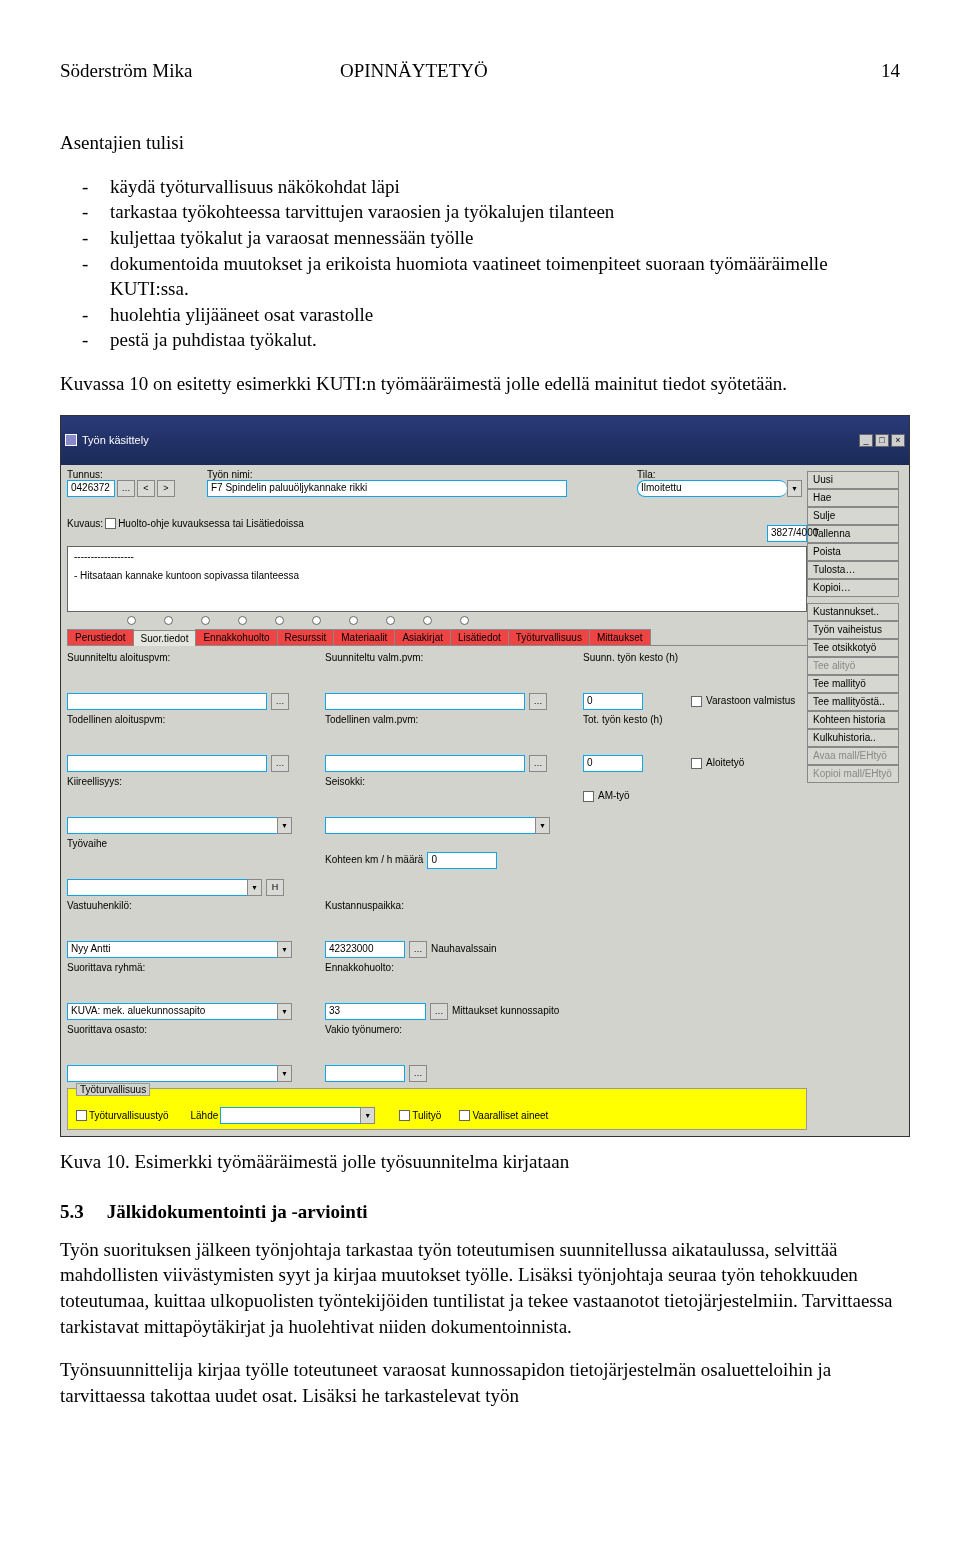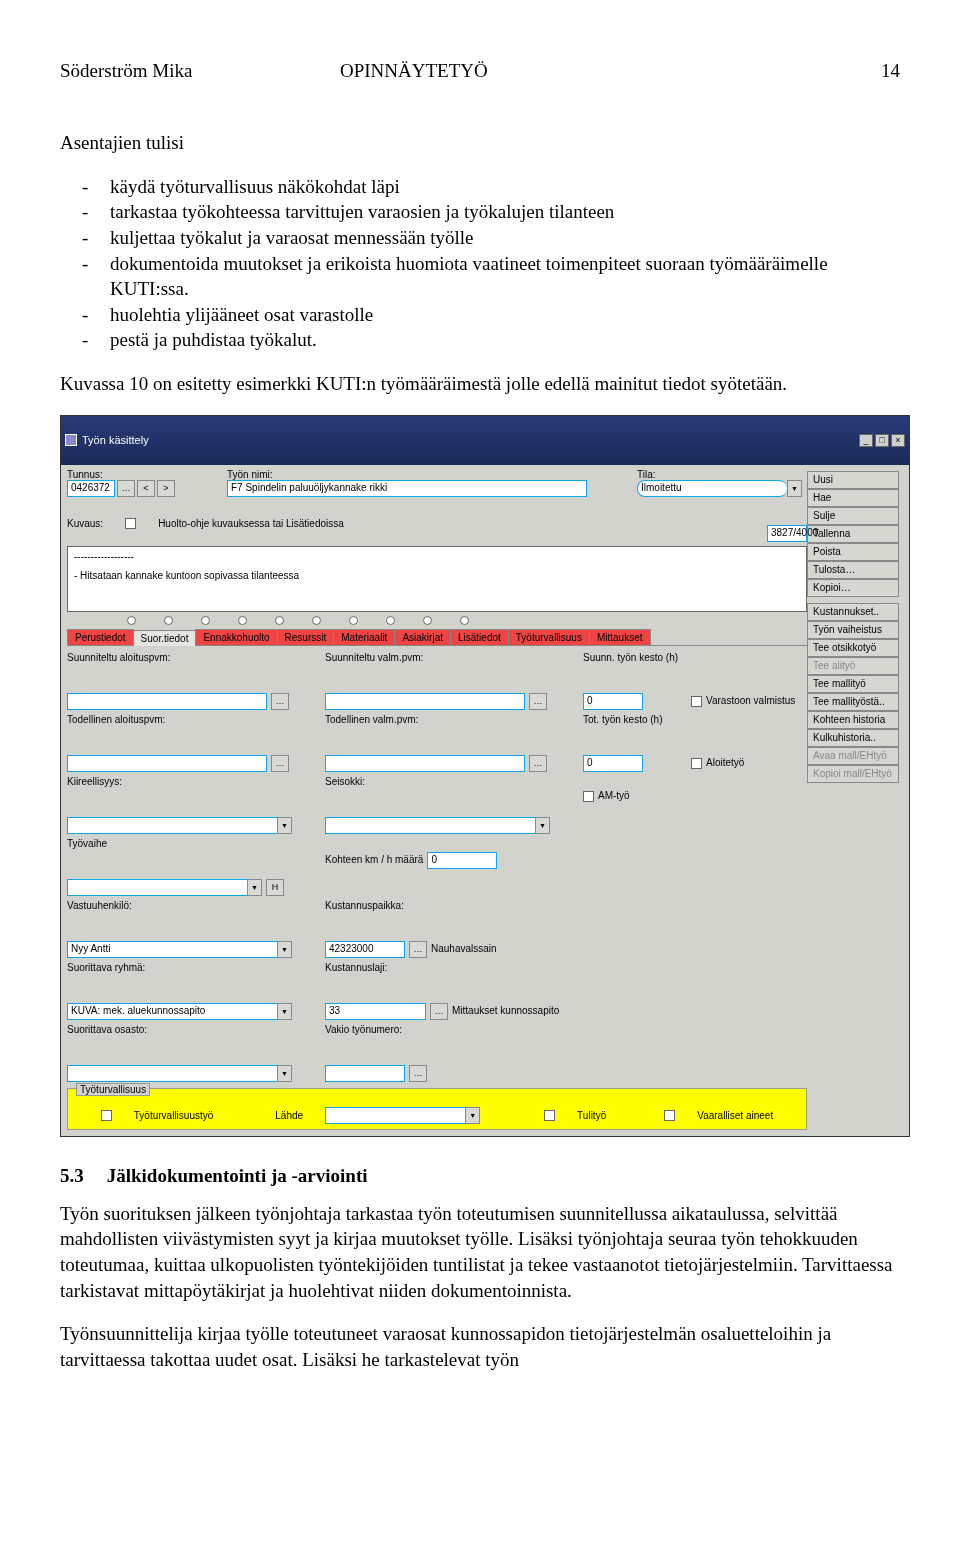--- a/index.html
+++ b/index.html
@@ -13,21 +13,21 @@
   .bullets { margin: 4px 0 18px 22px; }
   .bullets li { font-size: 19px; line-height: 1.35; list-style: none; position: relative; padding-left: 28px; }
   .bullets li::before { content: "-"; position: absolute; left: 0; }
 
   .app-frame { width: 850px; margin: 6px 0 14px 0; border: 1px solid #333; background: #d3d3cd; font-family: Tahoma, Arial, sans-serif; font-size: 10px; color: #000; }
   .titlebar { background: linear-gradient(#2a3a78, #1a2a58); color: #fff; display: flex; justify-content: space-between; padding: 18px 4px; font-size: 11px; }
   .titlebar .winbtns { display: flex; gap: 2px; }
   .winbtn { width: 14px; height: 13px; background: #cfcfcf; border: 1px solid #666; display: flex; align-items: center; justify-content: center; font-size: 9px; color: #000; }
 
   .frm { padding: 4px 6px 6px 6px; }
-  .row { display: flex; gap: 22px; margin-bottom: 4px; justify-content: center; }
+  .row { display: flex; gap: 2px; margin-bottom: 4px; }
   .lbl { font-size: 10px; }
   .fld { background: #fff; border: 1px solid #0ea5e9; height: 17px; padding: 1px 3px; font-size: 10px; }
   .smbtn { width: 18px; height: 17px; background: #d9d9d5; border: 1px solid #888; display: flex; align-items: center; justify-content: center; font-size: 9px; }
   .dd { display: flex; }
   .dd .fld { border-right: 0; }
   .dd .arrow { width: 15px; height: 17px; background: #d9d9d5; border: 1px solid #888; display: flex; align-items: center; justify-content: center; font-size: 7px; }
   .sbtn { width: 92px; height: 18px; background: #d7d7d1; border: 1px solid #888; font-size: 10px; padding: 2px 5px; text-align: left; }
   .sbtn.dis { color: #888; }
 
   .main { display: flex; }
@@ -257,21 +257,21 @@
           </div>
 
           <div class="cell">
             <span class="lbl">Suorittava ryhmä:</span>
             <div class="dd">
                 <div class="fld" style="width:210px;">KUVA: mek. aluekunnossapito</div>
                 <div class="arrow">▼</div>
               </div>
           </div>
           <div class="cell" style="grid-column: span 2;">
-            <span class="lbl">Kustannuslaji:</span>
+            <span class="lbl">Ennakkohuolto:</span>
             <div class="inline">
               <div class="fld" style="width:101px;">33</div>
               <div class="smbtn">…</div>
               <span class="lbl">Mittaukset kunnossapito</span>
             </div>
           </div>
 
           <div class="cell">
             <span class="lbl">Suorittava osasto:</span>
             <div class="dd">
@@ -325,20 +325,21 @@
         <div class="sbtn">Tee mallityö</div>
         <div class="sbtn">Tee mallityöstä..</div>
         <div class="sbtn">Kohteen historia</div>
         <div class="sbtn">Kulkuhistoria..</div>
         <div class="sbtn dis">Avaa mall/EHtyö</div>
         <div class="sbtn dis">Kopioi mall/EHtyö</div>
       </div>
     </div>
   </div>
 
+  <p class="caption">Kuva 10. Esimerkki työmääräimestä jolle työsuunnitelma kirjataan</p>
 
   <p class="section">
     <span class="num">5.3</span>
     <span>Jälkidokumentointi ja -arviointi</span>
   </p>
 
   <p class="body-text">Työn suorituksen jälkeen työnjohtaja tarkastaa työn toteutumisen suunnitellussa aikataulussa, selvittää mahdollisten viivästymisten syyt ja kirjaa muutokset työlle. Lisäksi työnjohtaja seuraa työn tehokkuuden toteutumaa, kuittaa ulkopuolisten työntekijöiden tuntilistat ja tekee vastaanotot tietojärjestelmiin. Tarvittaessa tarkistavat mittapöytäkirjat ja huolehtivat niiden dokumentoinnista.</p>
   <p class="body-text">Työnsuunnittelija kirjaa työlle toteutuneet varaosat kunnossapidon tietojärjestelmän osaluetteloihin ja tarvittaessa takottaa uudet osat. Lisäksi he tarkastelevat työn</p>
 </div>
 

